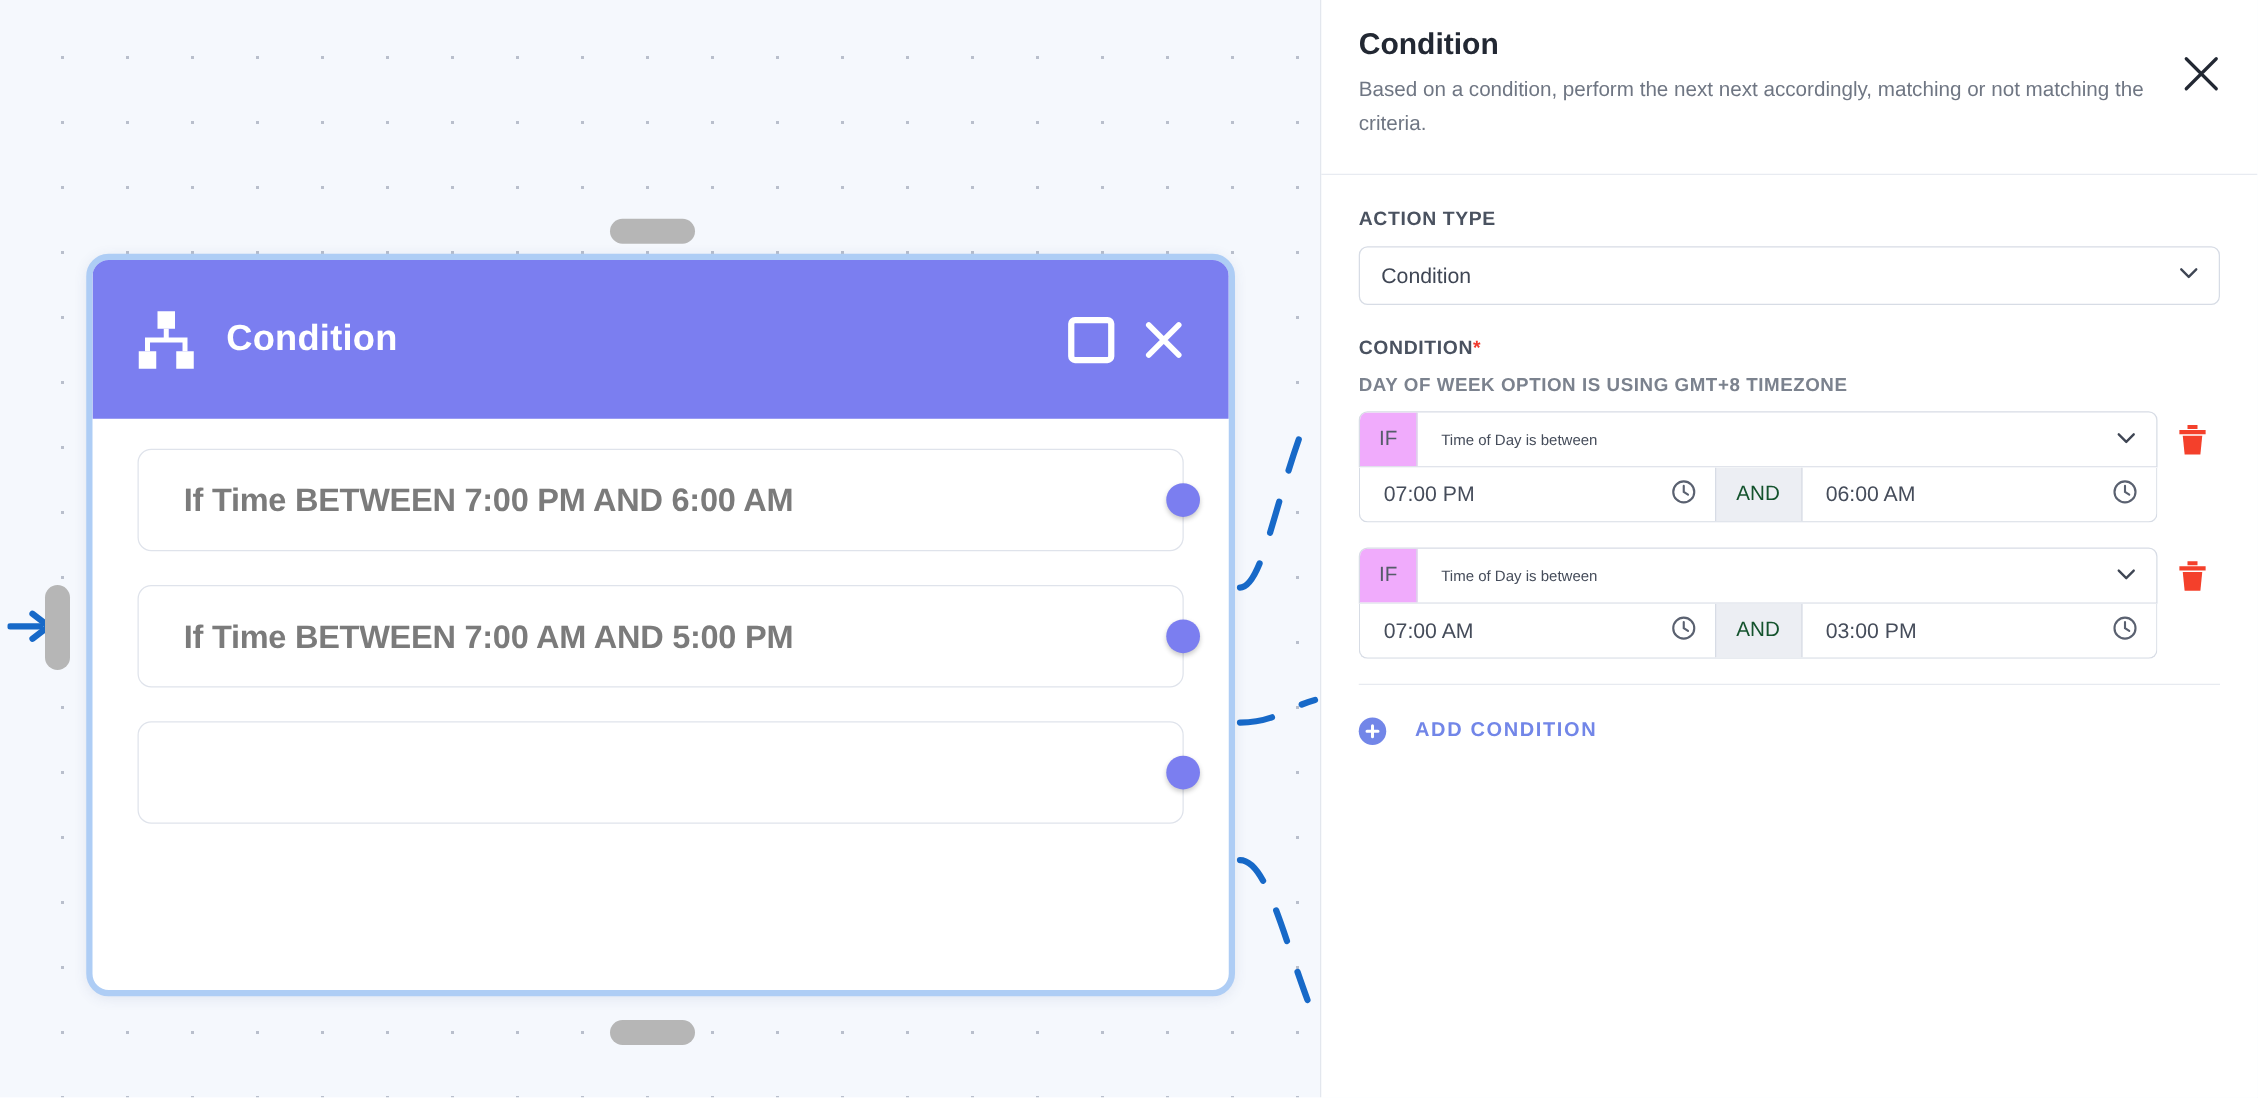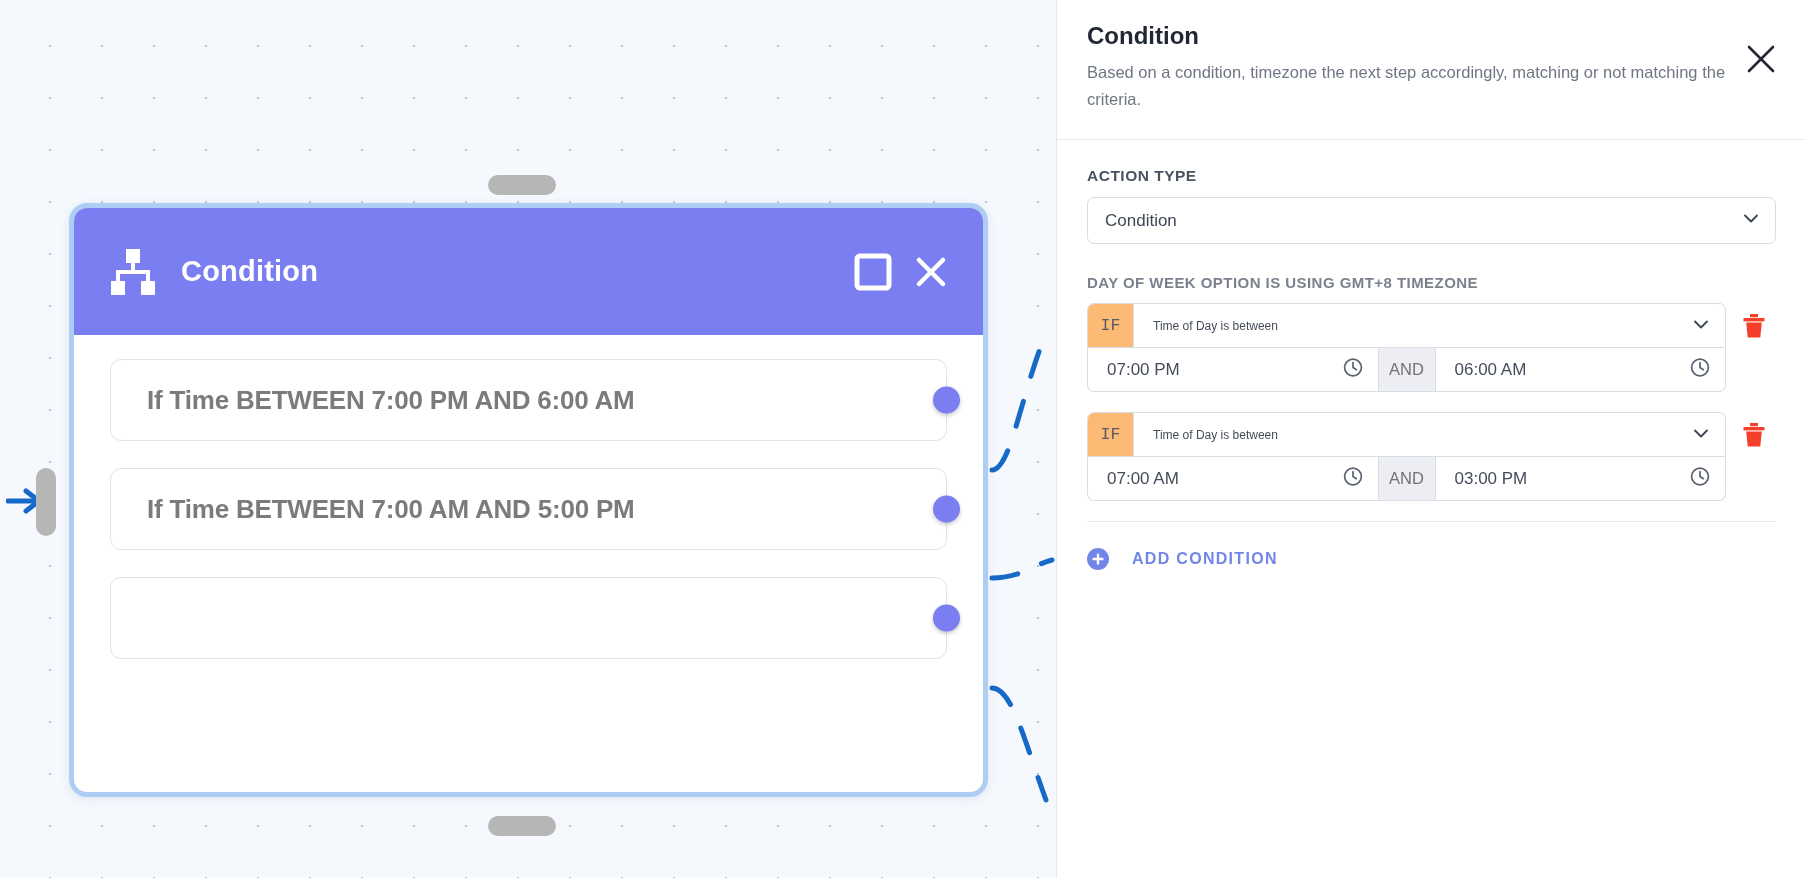--- a/index.html
+++ b/index.html
@@ -214,28 +214,27 @@
   .if-line {
     display: flex;
     height: 45px;
     border: 1px solid #d7dce5;
     border-radius: 7px 7px 0 0;
     overflow: hidden;
     background: #fff;
   }
   .if-tag {
     width: 46px;
-    background: #fdba74;
+    background: #f0abfc;
     border-right: 1px solid #d7dce5;
     display: flex;
     align-items: center;
     justify-content: center;
     font-size: 16.5px;
     color: #555c69;
-    font-family: Liberation Mono, monospace;
   }
   .if-select {
     position: relative;
     flex: 1 1 auto;
     display: flex;
     align-items: center;
     padding: 0 44px 0 19px;
     font-size: 12px;
     color: #454c5a;
     cursor: pointer;
@@ -259,29 +258,29 @@
     font-size: 17px;
     color: #454c5a;
     cursor: pointer;
   }
   .clock {
     position: absolute;
     right: 14px; top: 50%;
     transform: translateY(-50%);
   }
   .and-tag {
-    width: 58px;
+    width: 70px;
     background: #eceef3;
     border-left: 1px solid #d7dce5;
     border-right: 1px solid #d7dce5;
     display: flex;
     align-items: center;
     justify-content: center;
     font-size: 16.5px;
-    color: #737373;
+    color: #14532d;
   }
 
   .trash-btn {
     width: 44px;
     height: 45px;
     display: flex;
     align-items: center;
     justify-content: center;
     cursor: pointer;
     flex: 0 0 44px;
@@ -383,21 +382,21 @@
         </div>
 
       </div>
     </div>
   </div>
 
   <div class="panel">
 
     <div class="panel-head">
       <div class="panel-title">Condition</div>
-      <div class="panel-sub">Based on a condition, timezone the next step accordingly, matching or not matching the criteria.</div>
+      <div class="panel-sub">Based on a condition, perform the next next accordingly, matching or not matching the criteria.</div>
       <span class="panel-close">
         <svg width="34" height="34" viewBox="0 0 34 34">
           <path d="M5 5 L29 29 M29 5 L5 29" stroke="#222833" stroke-width="2.6" stroke-linecap="round"></path>
         </svg>
       </span>
     </div>
 
     <div class="panel-body">
 
       <div class="field-label">Action Type</div>
@@ -405,20 +404,23 @@
         <span>Condition</span>
         <span class="chevron">
           <svg width="20" height="20" viewBox="0 0 20 20">
             <path d="M4 7 L10 13 L16 7" stroke="#3f4654" stroke-width="1.9" fill="none" stroke-linecap="round" stroke-linejoin="round"></path>
           </svg>
         </span>
       </div>
 
       <div class="section-gap"></div>
 
+      <div class="field-label">
+        <span>Condition</span><span class="req">*</span>
+      </div>
       <div class="sublabel">Day of week option is using GMT+8 timezone</div>
 
       
       <div class="cond-row">
         <div class="cond-line">
           <div class="cond-stack">
             <div class="if-line">
               <div class="if-tag">IF</div>
               <div class="if-select">
                 <span>Time of Day is between</span>

